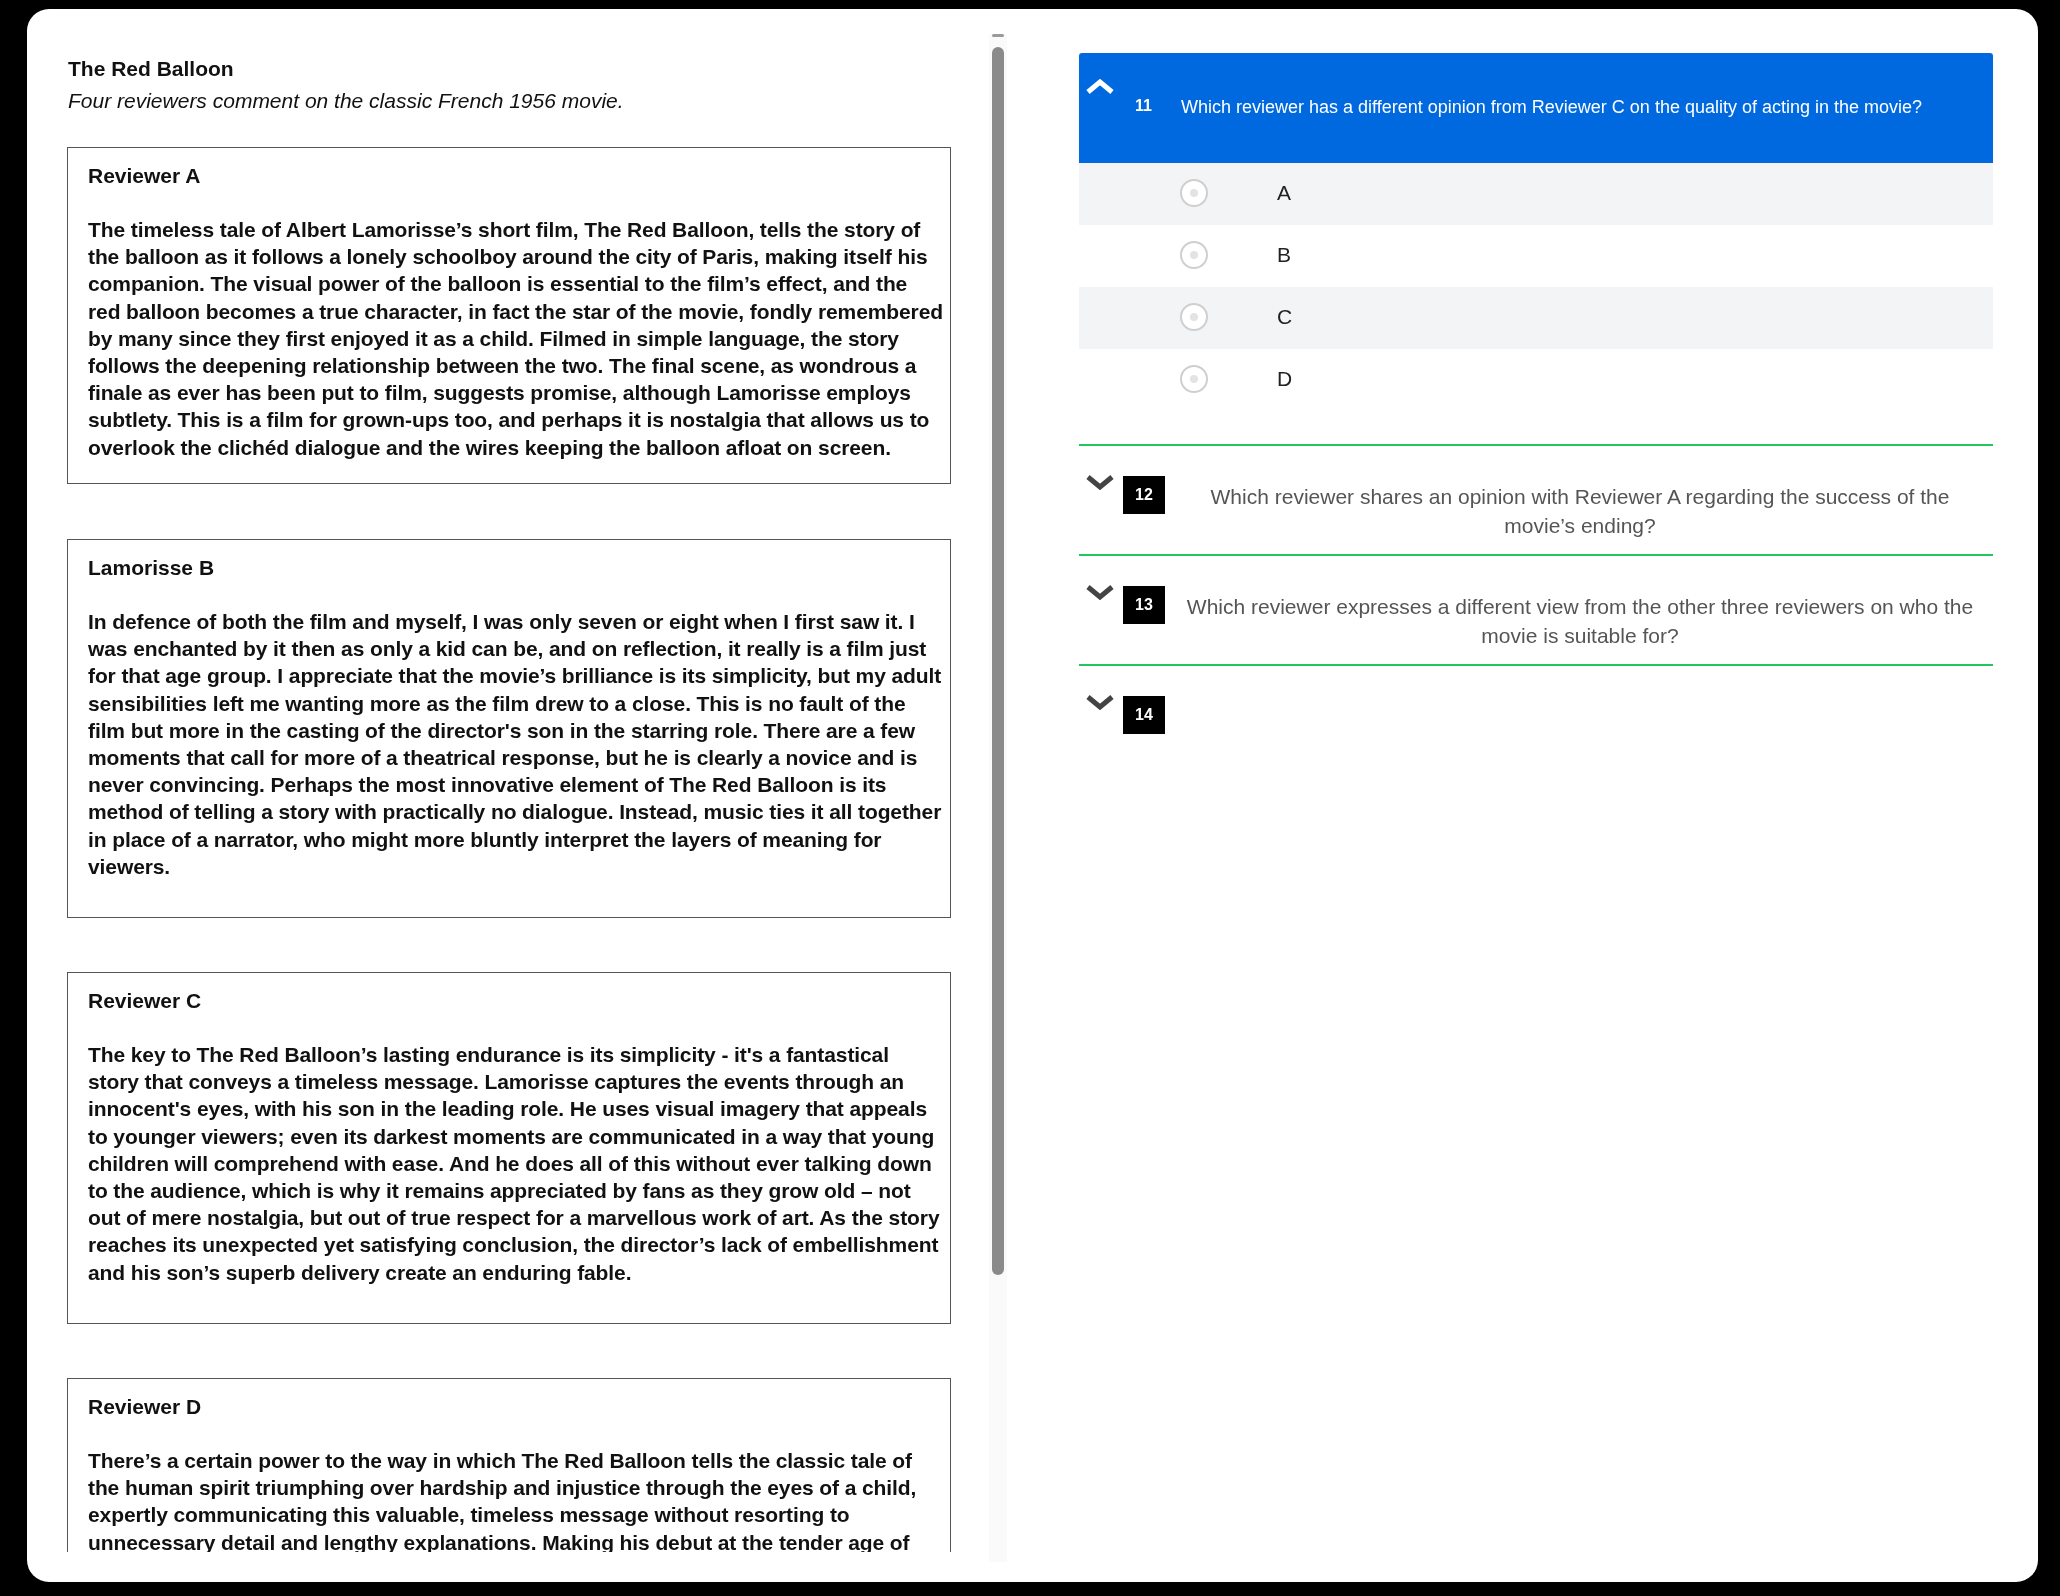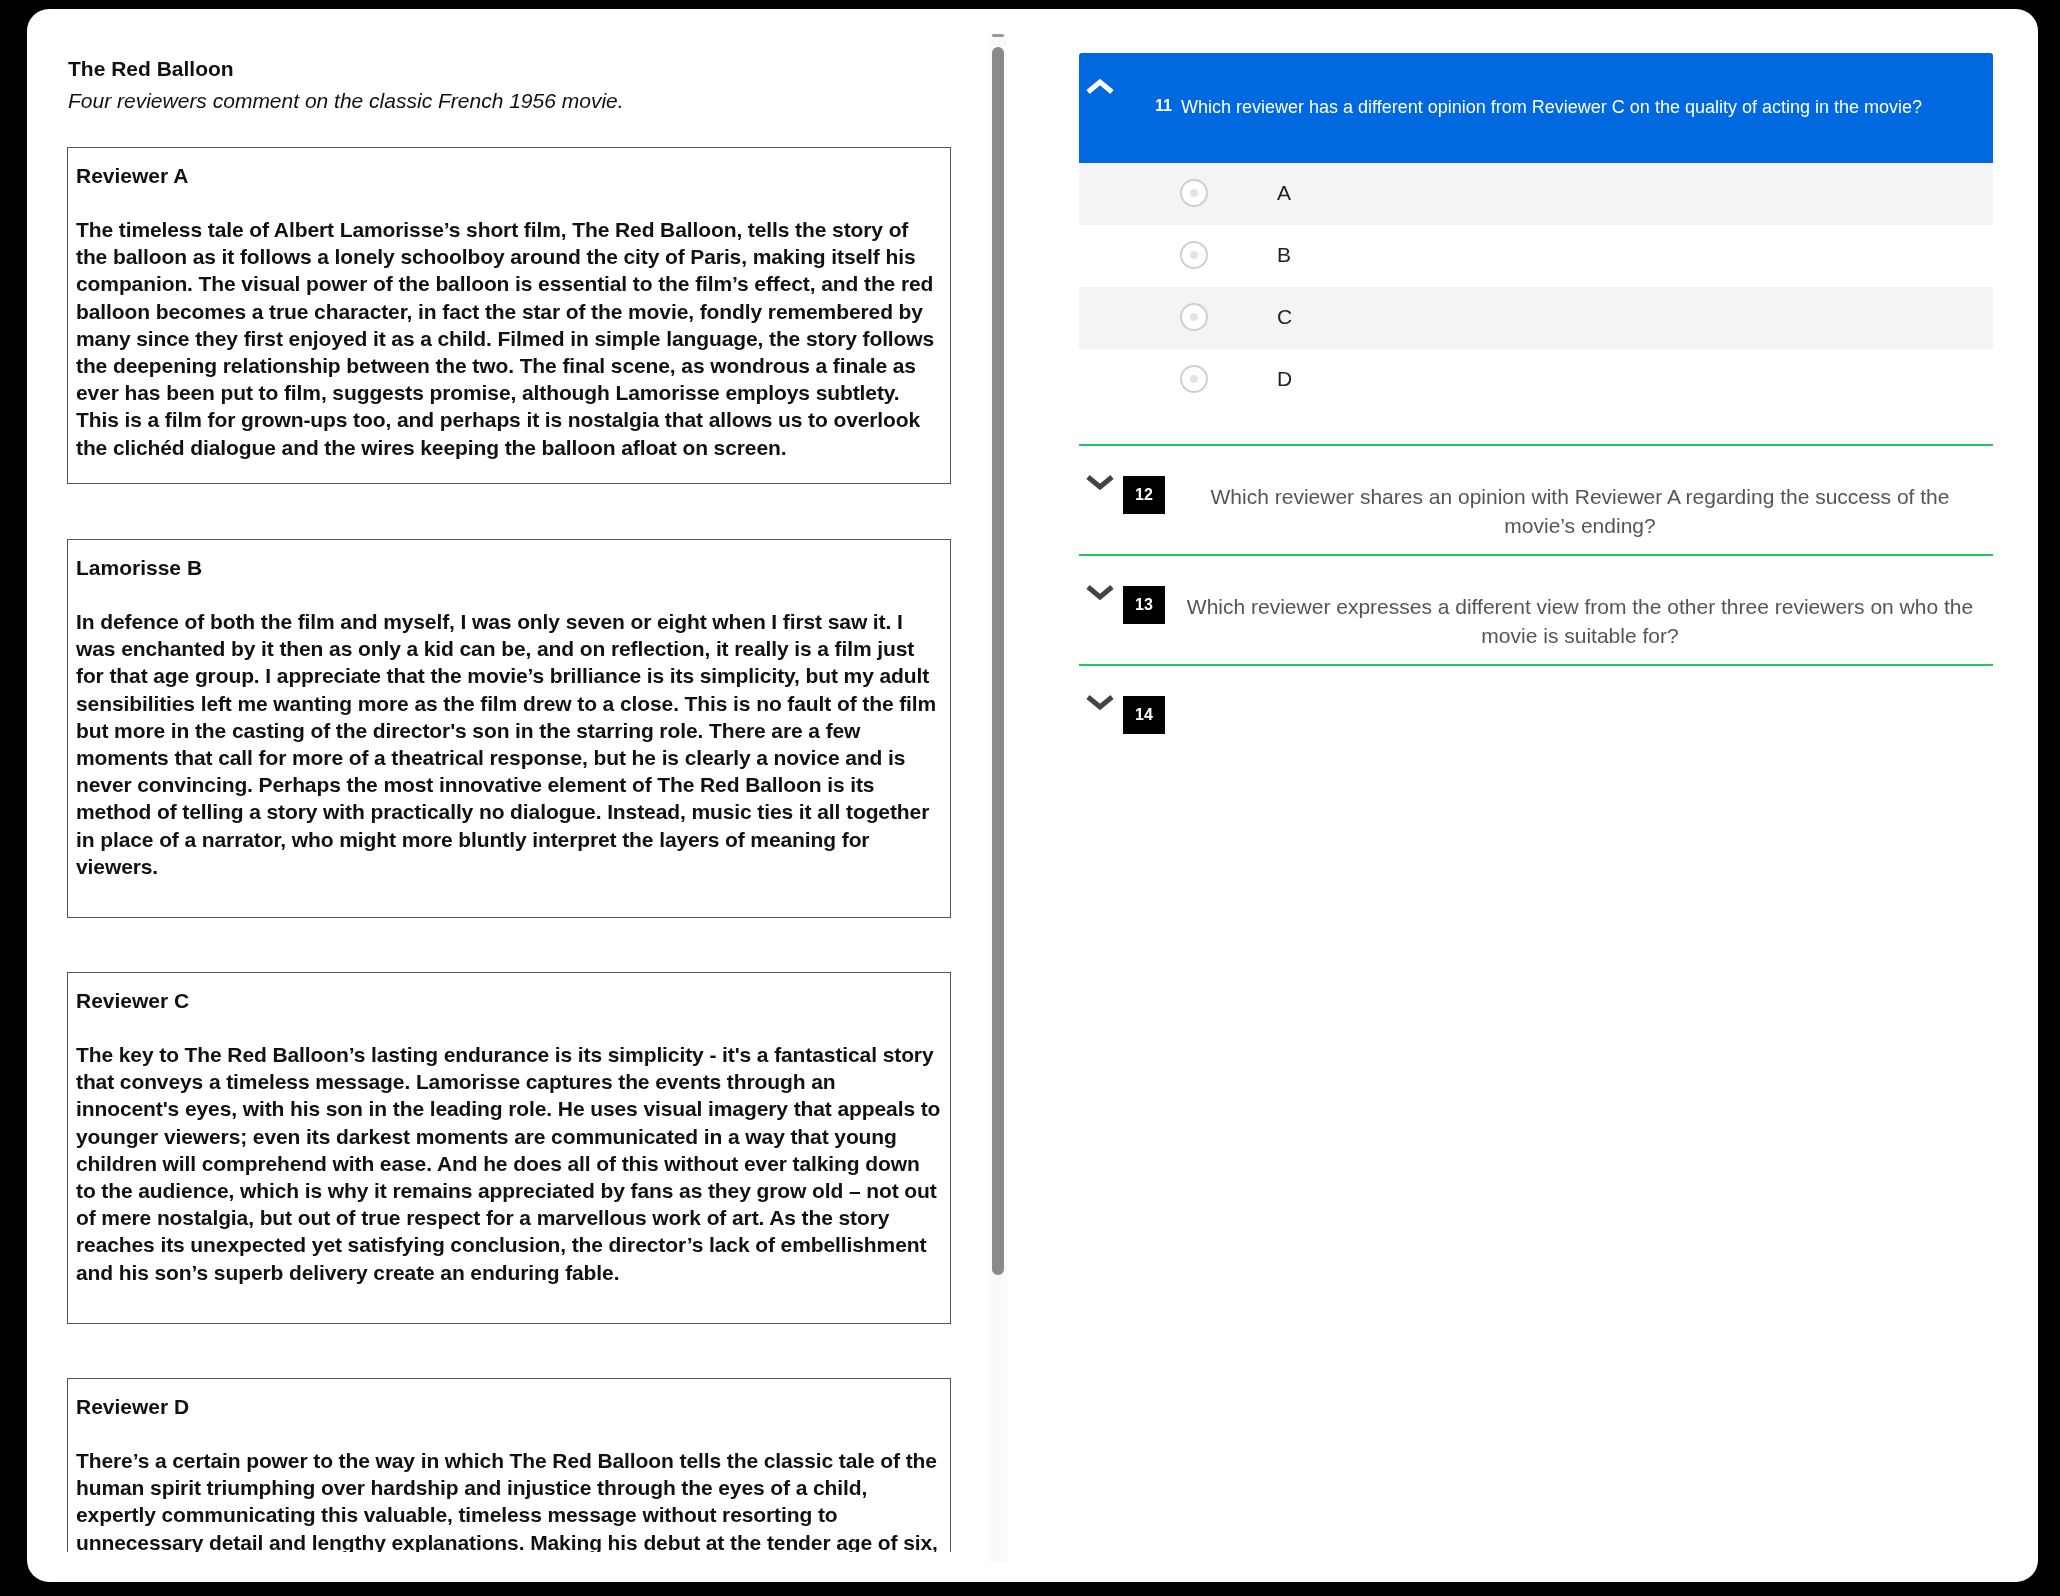--- a/index.html
+++ b/index.html
@@ -16,21 +16,21 @@
     position: absolute; left: 0; top: 0; width: 960px; height: 1543px; overflow: hidden;
   }
   .passage-title {
     position: absolute; left: 41px; top: 48px; font-size: 21px; font-weight: bold; color: #111; text-align: right;
   }
   .passage-subtitle {
     position: absolute; left: 41px; top: 80px; font-size: 21px; font-style: italic; color: #111;
   }
   .review-box {
     position: absolute; left: 40px; width: 884px; border: 1.5px solid #555; box-sizing: border-box;
-    padding: 14px 6px 0 8px; color: #111;
+    padding: 14px 6px 0 20px; color: #111;
   }
   .review-box h3 {
     margin: 0; font-size: 21px; font-weight: bold; line-height: 28px;
   }
   .review-box p {
     margin: 26px 0 0 0; font-size: 21px; line-height: 27.2px; letter-spacing: -0.1px; font-weight: bold;
   }
   
   .scroll-track {
     position: absolute; left: 962px; top: 25px; width: 18px; height: 1528px; background: #fafafa;
@@ -46,21 +46,21 @@
     position: absolute; left: 1052px; top: 44px; width: 914px;
   }
   .q-header {
     position: relative; background: #0069e0; color: #fff; border-radius: 3px 3px 0 0;
     height: 110px; box-sizing: border-box;
   }
   .q-header .chev {
     position: absolute; left: 6px; top: 26px; width: 30px; height: 16px;
   }
   .q-header .qnum {
-    position: absolute; left: 56px; top: 44px; font-size: 16px; font-weight: bold; margin-left: 20px;
+    position: absolute; left: 56px; top: 44px; font-size: 16px; font-weight: bold;
   }
   .q-header .qtext {
     position: absolute; left: 102px; top: 40px; right: 14px; font-size: 18px; line-height: 29px;
   }
   .option {
     position: relative; height: 62px;
   }
   .option.shaded { background: #f3f4f6; }
   .radio {
     position: absolute; left: 101px; top: 16px; width: 28px; height: 28px; border-radius: 50%;

